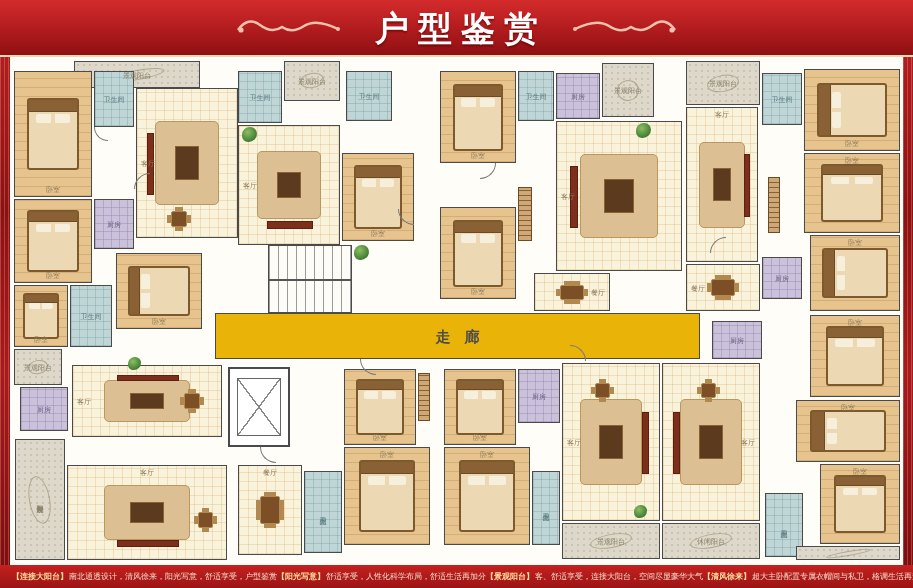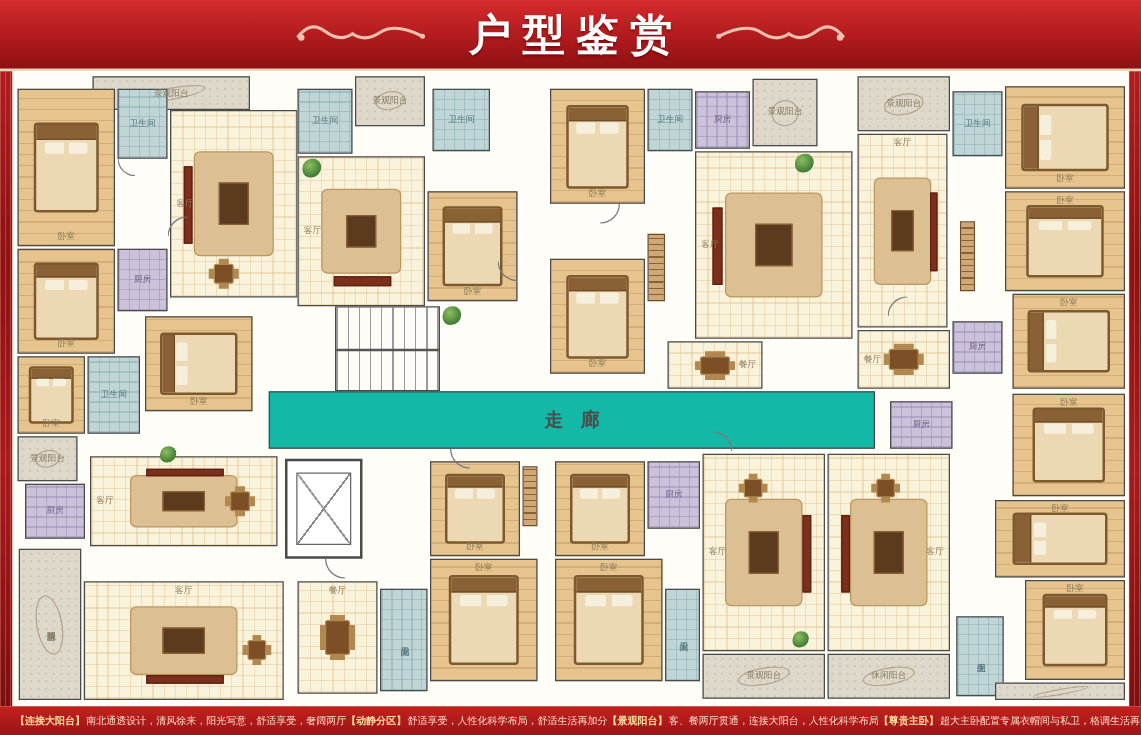--- a/index.html
+++ b/index.html
@@ -33,21 +33,21 @@
           background-image:repeating-linear-gradient(0deg,rgba(110,155,160,.35) 0 1px,transparent 1px 8px),
                            repeating-linear-gradient(90deg,rgba(110,155,160,.35) 0 1px,transparent 1px 8px);}
   .t-kitchen{background-color:#cbc1da;
           background-image:repeating-linear-gradient(0deg,rgba(140,125,170,.38) 0 1px,transparent 1px 8px),
                            repeating-linear-gradient(90deg,rgba(140,125,170,.38) 0 1px,transparent 1px 8px);}
   .t-balcony{background-color:#ded8ca;
           background-image:radial-gradient(rgba(150,140,115,.28) 1px,transparent 1px);
           background-size:6px 6px;}
   .t-balcony::before{content:"";position:absolute;left:28%;right:28%;top:30%;bottom:30%;
           border:1px solid rgba(148,132,100,.6);border-radius:50%;transform:rotate(-10deg);}
-  .t-corr{background:#14b8a6;}
+  .t-corr{background:#eab308;}
   .t-stair{background-color:#fdfcf7;
           background-image:repeating-linear-gradient(90deg,#9a9a9a 0 1px,transparent 1px 9px);}
   .t-stair::before{content:"";position:absolute;left:0;right:0;top:50%;height:2px;background:#555;}
   .t-elev{background:#ffffff;border-width:2px;}
   .t-elev::before{content:"";position:absolute;inset:12%;border:1.5px solid #666;
       background:linear-gradient(to top right,transparent calc(50% - .7px),#888 calc(50% - .7px) calc(50% + .7px),transparent calc(50% + .7px)),
                  linear-gradient(to bottom right,transparent calc(50% - .7px),#888 calc(50% - .7px) calc(50% + .7px),transparent calc(50% + .7px));}
   .t-zone{border:none;background:none;}
   
   .lbl{position:absolute;font-size:7px;color:#8b7a58;white-space:nowrap;z-index:3;line-height:1;}
@@ -352,19 +352,19 @@
       <div class="door" style="left: 388px; top: 152px; width: 16px; height: 16px; transform: rotate(0deg);"></div>
       <div class="door" style="left: 470px; top: 106px; width: 16px; height: 16px; transform: rotate(270deg);"></div>
       <div class="door" style="left: 350px; top: 302px; width: 16px; height: 16px; transform: rotate(0deg);"></div>
       <div class="door" style="left: 560px; top: 288px; width: 16px; height: 16px; transform: rotate(180deg);"></div>
       <div class="door" style="left: 700px; top: 180px; width: 16px; height: 16px; transform: rotate(90deg);"></div>
       <div class="door" style="left: 250px; top: 390px; width: 16px; height: 16px; transform: rotate(0deg);"></div>
     </div>
 
   <div class="footer">
 
-  <span class="fitem"><b>【连接大阳台】</b><span>南北通透设计，清风徐来，阳光写意，舒适享受，奢阔两厅</span></span>
-      <span class="fitem"><b>【动静分区】</b><span>舒适享受，人性化科学布局，舒适生活再加分</span></span>
-      <span class="fitem"><b>【景观阳台】</b><span>客、餐两厅贯通，连接大阳台，人性化科学布局</span></span>
-      <span class="fitem"><b>【尊贵主卧】</b><span>超大主卧配置专属衣帽间与私卫，格调生活再升值</span></span>
+  <span class="fitem"><b>【连接大阳台】</b><span>南北通透设计，清风徐来，阳光写意，舒适享受，户型鉴赏</span></span>
+      <span class="fitem"><b>【阳光写意】</b><span>舒适享受，人性化科学布局，舒适生活再加分</span></span>
+      <span class="fitem"><b>【景观阳台】</b><span>客、舒适享受，连接大阳台，空间尽显豪华大气</span></span>
+      <span class="fitem"><b>【清风徐来】</b><span>超大主卧配置专属衣帽间与私卫，格调生活再升值</span></span>
     </div>
 
 </div>
 
 </body></html>

